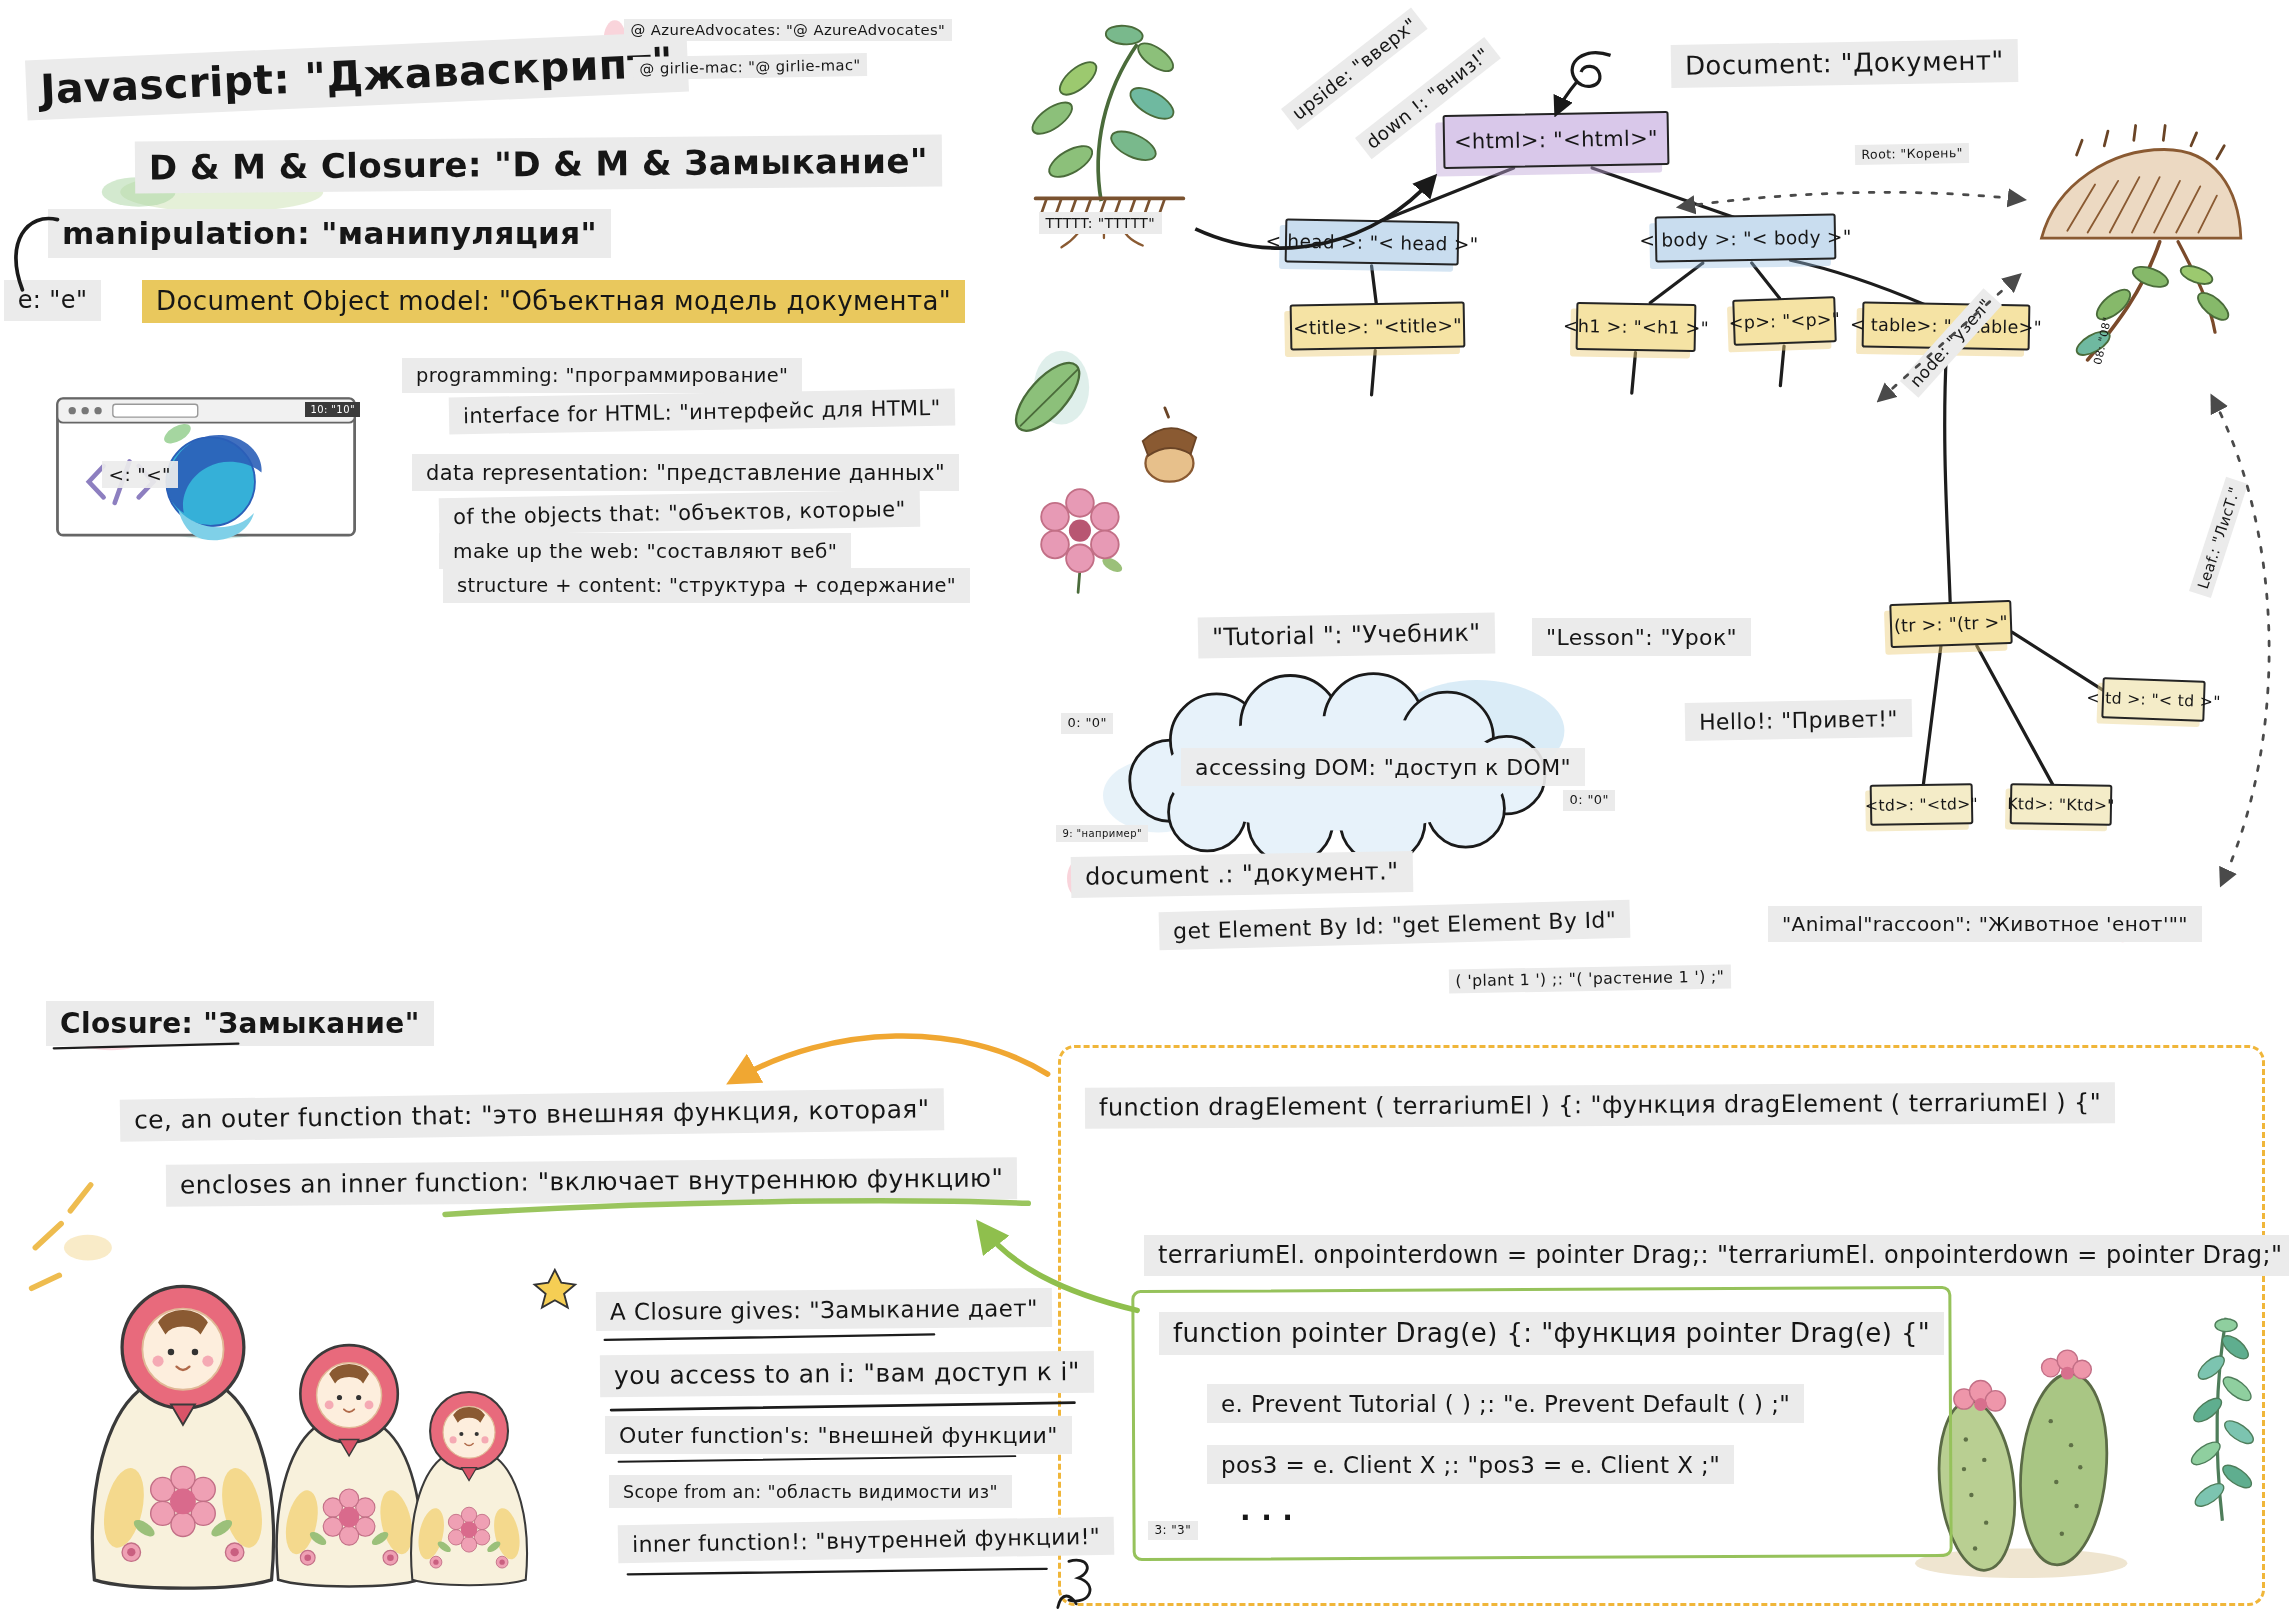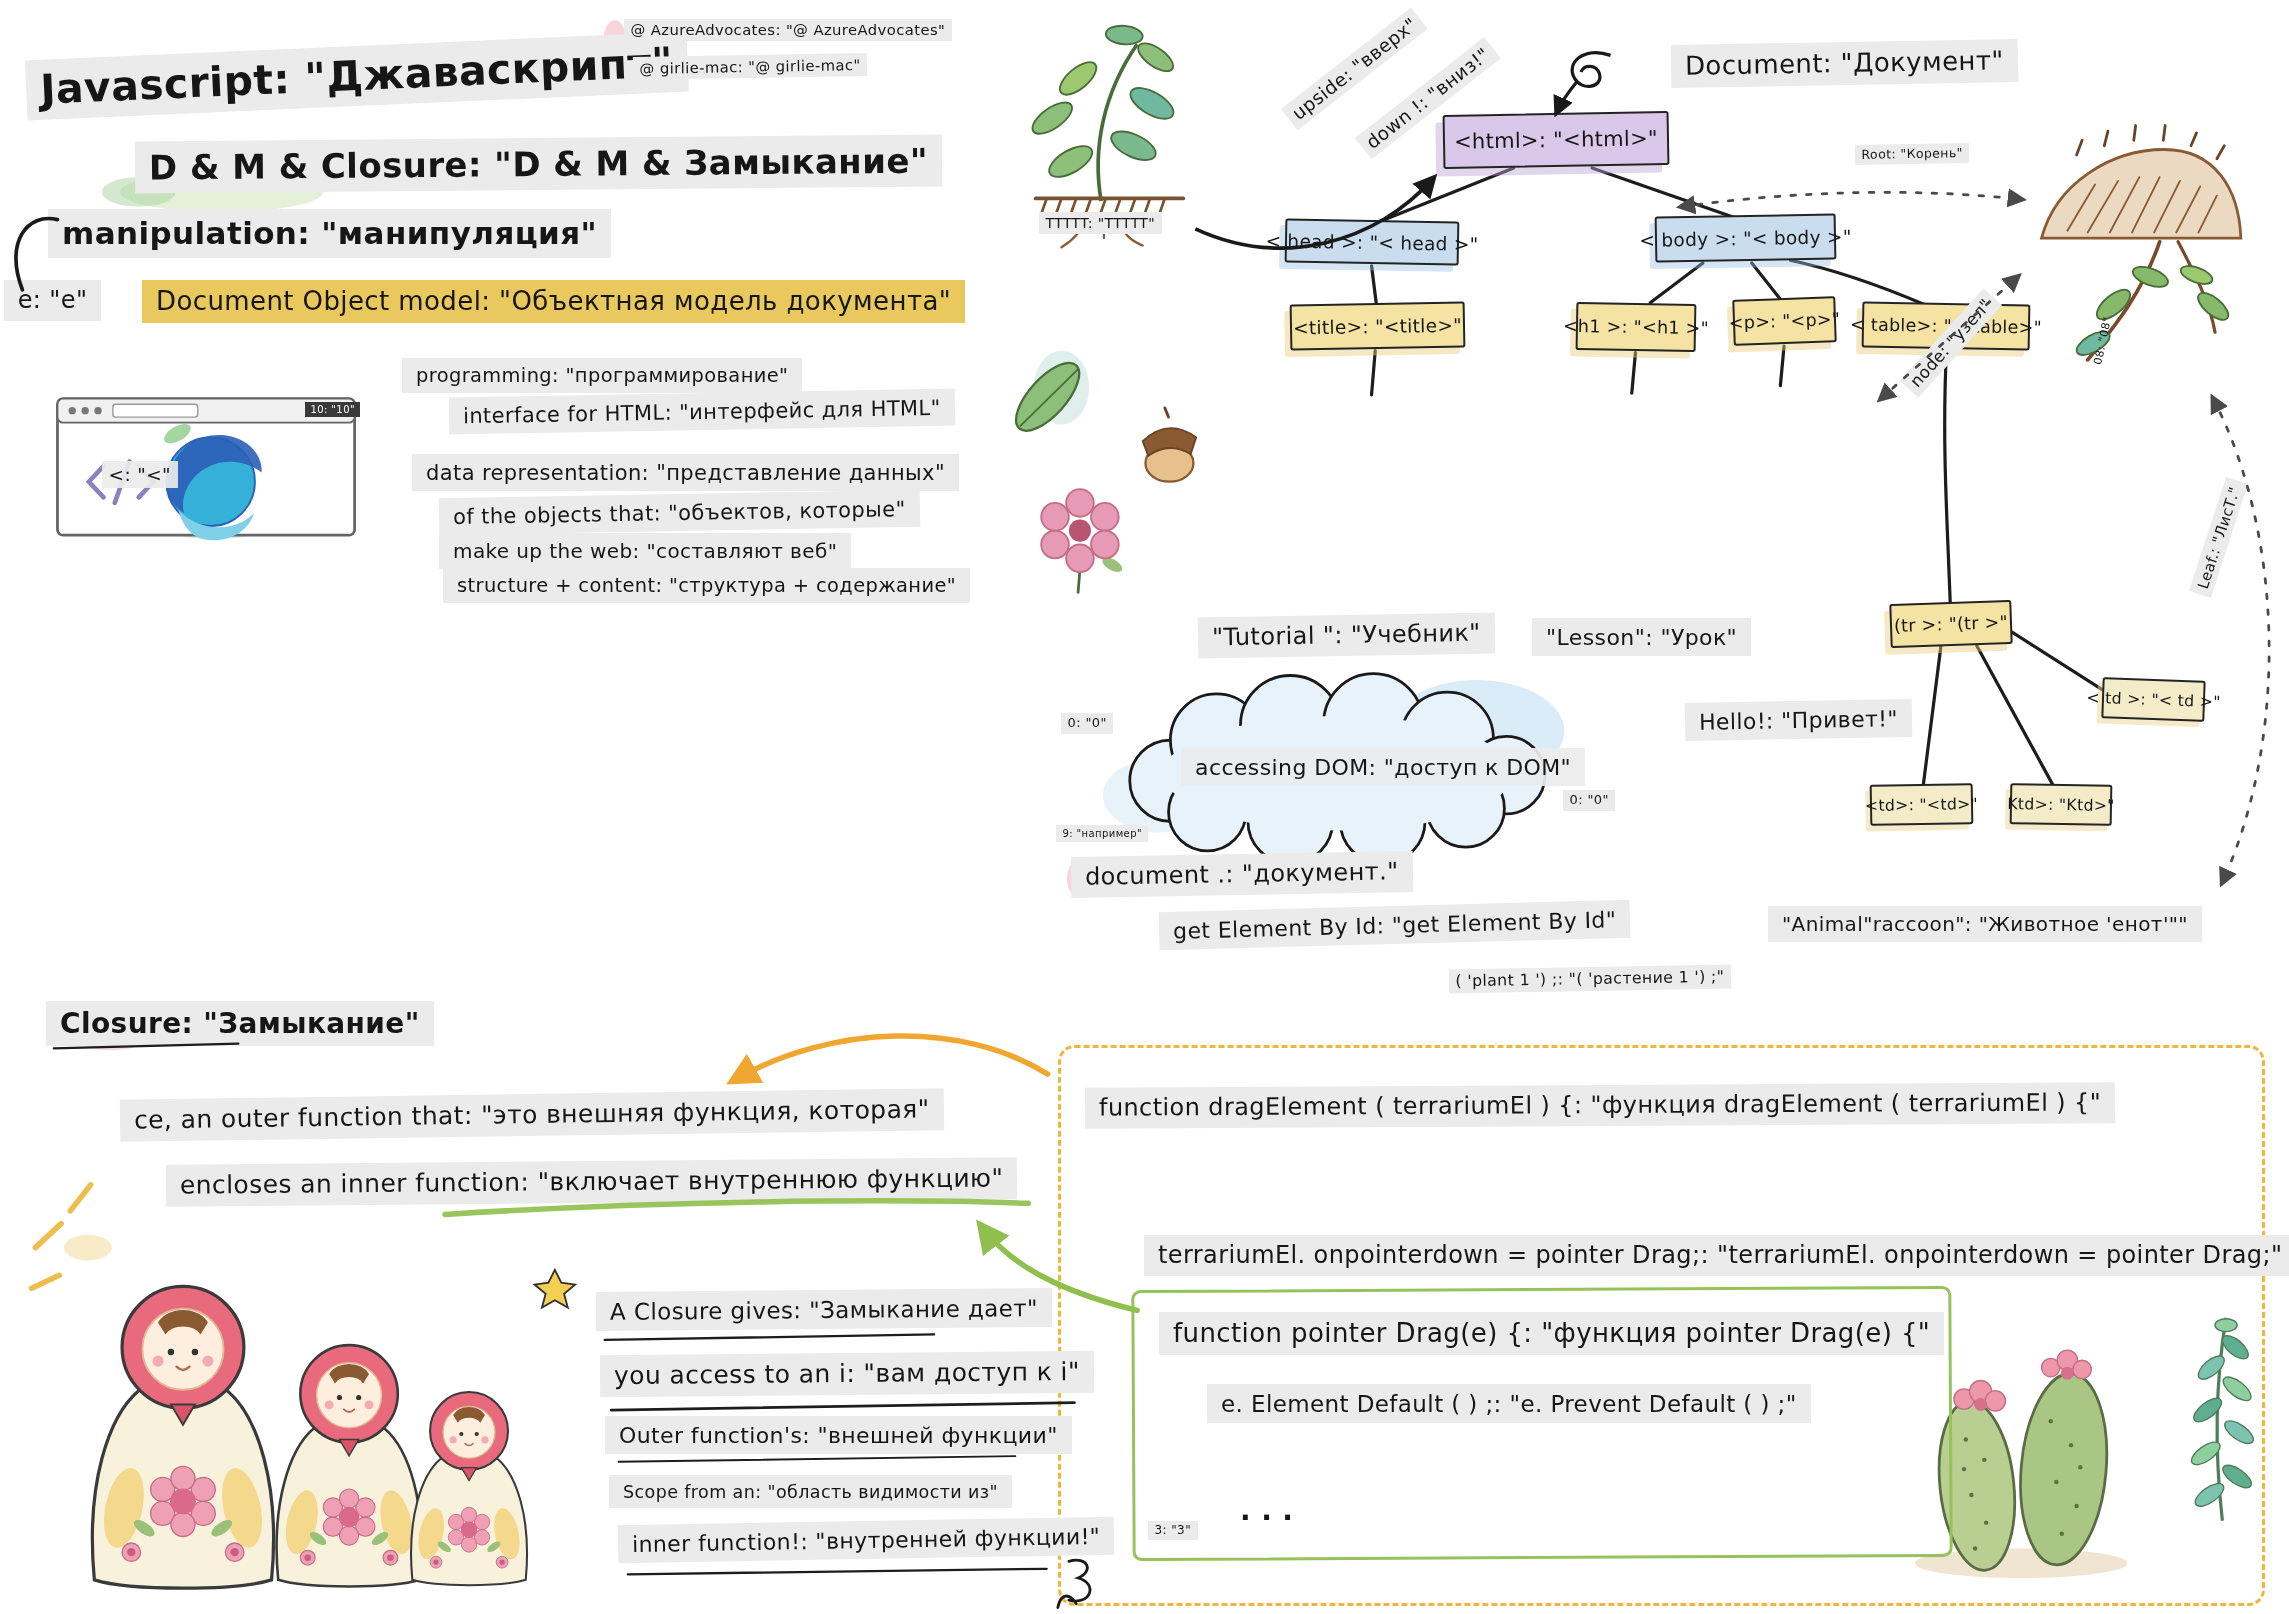--- a/index.html
+++ b/index.html
@@ -328,21 +328,22 @@
   <div class="lbl" style="left:166px;top:1161px;font-size:25px;transform:rotate(-0.5deg)">encloses an inner function: "включает внутреннюю функцию"</div>
   <div class="lbl" style="left:596px;top:1290px;font-size:23px;transform:rotate(-0.5deg)">A Closure gives: "Замыкание дает"</div>
   <div class="lbl" style="left:600px;top:1353px;font-size:25px;transform:rotate(-0.5deg)">you access to an i: "вам доступ к i"</div>
   <div class="lbl" style="left:605px;top:1416px;font-size:22px">Outer function's: "внешней функции"</div>
   <div class="lbl" style="left:609px;top:1475px;font-size:17.5px">Scope from an: "область видимости из"</div>
   <div class="lbl" style="left:618px;top:1521px;font-size:22px;transform:rotate(-1deg)">inner function!: "внутренней функции!"</div>
 
   <div class="lbl" style="left:1085px;top:1085px;font-size:24px;transform:rotate(-0.3deg)">function dragElement ( terrariumEl ) {: "функция dragElement ( terrariumEl ) {"</div>
   <div class="lbl" style="left:1144px;top:1235px;font-size:24px">terrariumEl. onpointerdown = pointer Drag;: "terrariumEl. onpointerdown = pointer Drag;"</div>
   <div class="lbl" style="left:1159px;top:1312px;font-size:26px">function pointer Drag(e) {: "функция pointer Drag(e) {"</div>
-  <div class="lbl" style="left:1207px;top:1384px;font-size:23px">e. Element Default ( ) ;: "e. Prevent Default ( ) ;"</div>
+  <div class="lbl" style="left:1207px;top:1384px;font-size:23px">e. Prevent Tutorial ( ) ;: "e. Prevent Default ( ) ;"</div>
+  <div class="lbl" style="left:1207px;top:1445px;font-size:23px">pos3 = e. Client X ;: "pos3 = e. Client X ;"</div>
   <div class="lbl nobg bold" style="left:1226px;top:1488px;font-size:28px">. . .</div>
   <div class="lbl tiny" style="left:1148px;top:1521px;font-size:12px">3: "3"</div>
 
   <svg id="fg" class="layer" width="2290" height="1614" viewBox="0 0 2481 1749">
     <defs>
       <marker id="mb" viewBox="0 0 10 10" refX="7" refY="5" markerWidth="6.5" markerHeight="6.5" orient="auto-start-reverse">
           <path d="M0,0 L10,5 L0,10 Z" fill="#1a1a1a"></path>
         </marker>
       <marker id="mg" viewBox="0 0 10 10" refX="7" refY="5" markerWidth="7" markerHeight="7" orient="auto-start-reverse">
           <path d="M0,0 L10,5 L0,10 Z" fill="#4a4a4a"></path>

